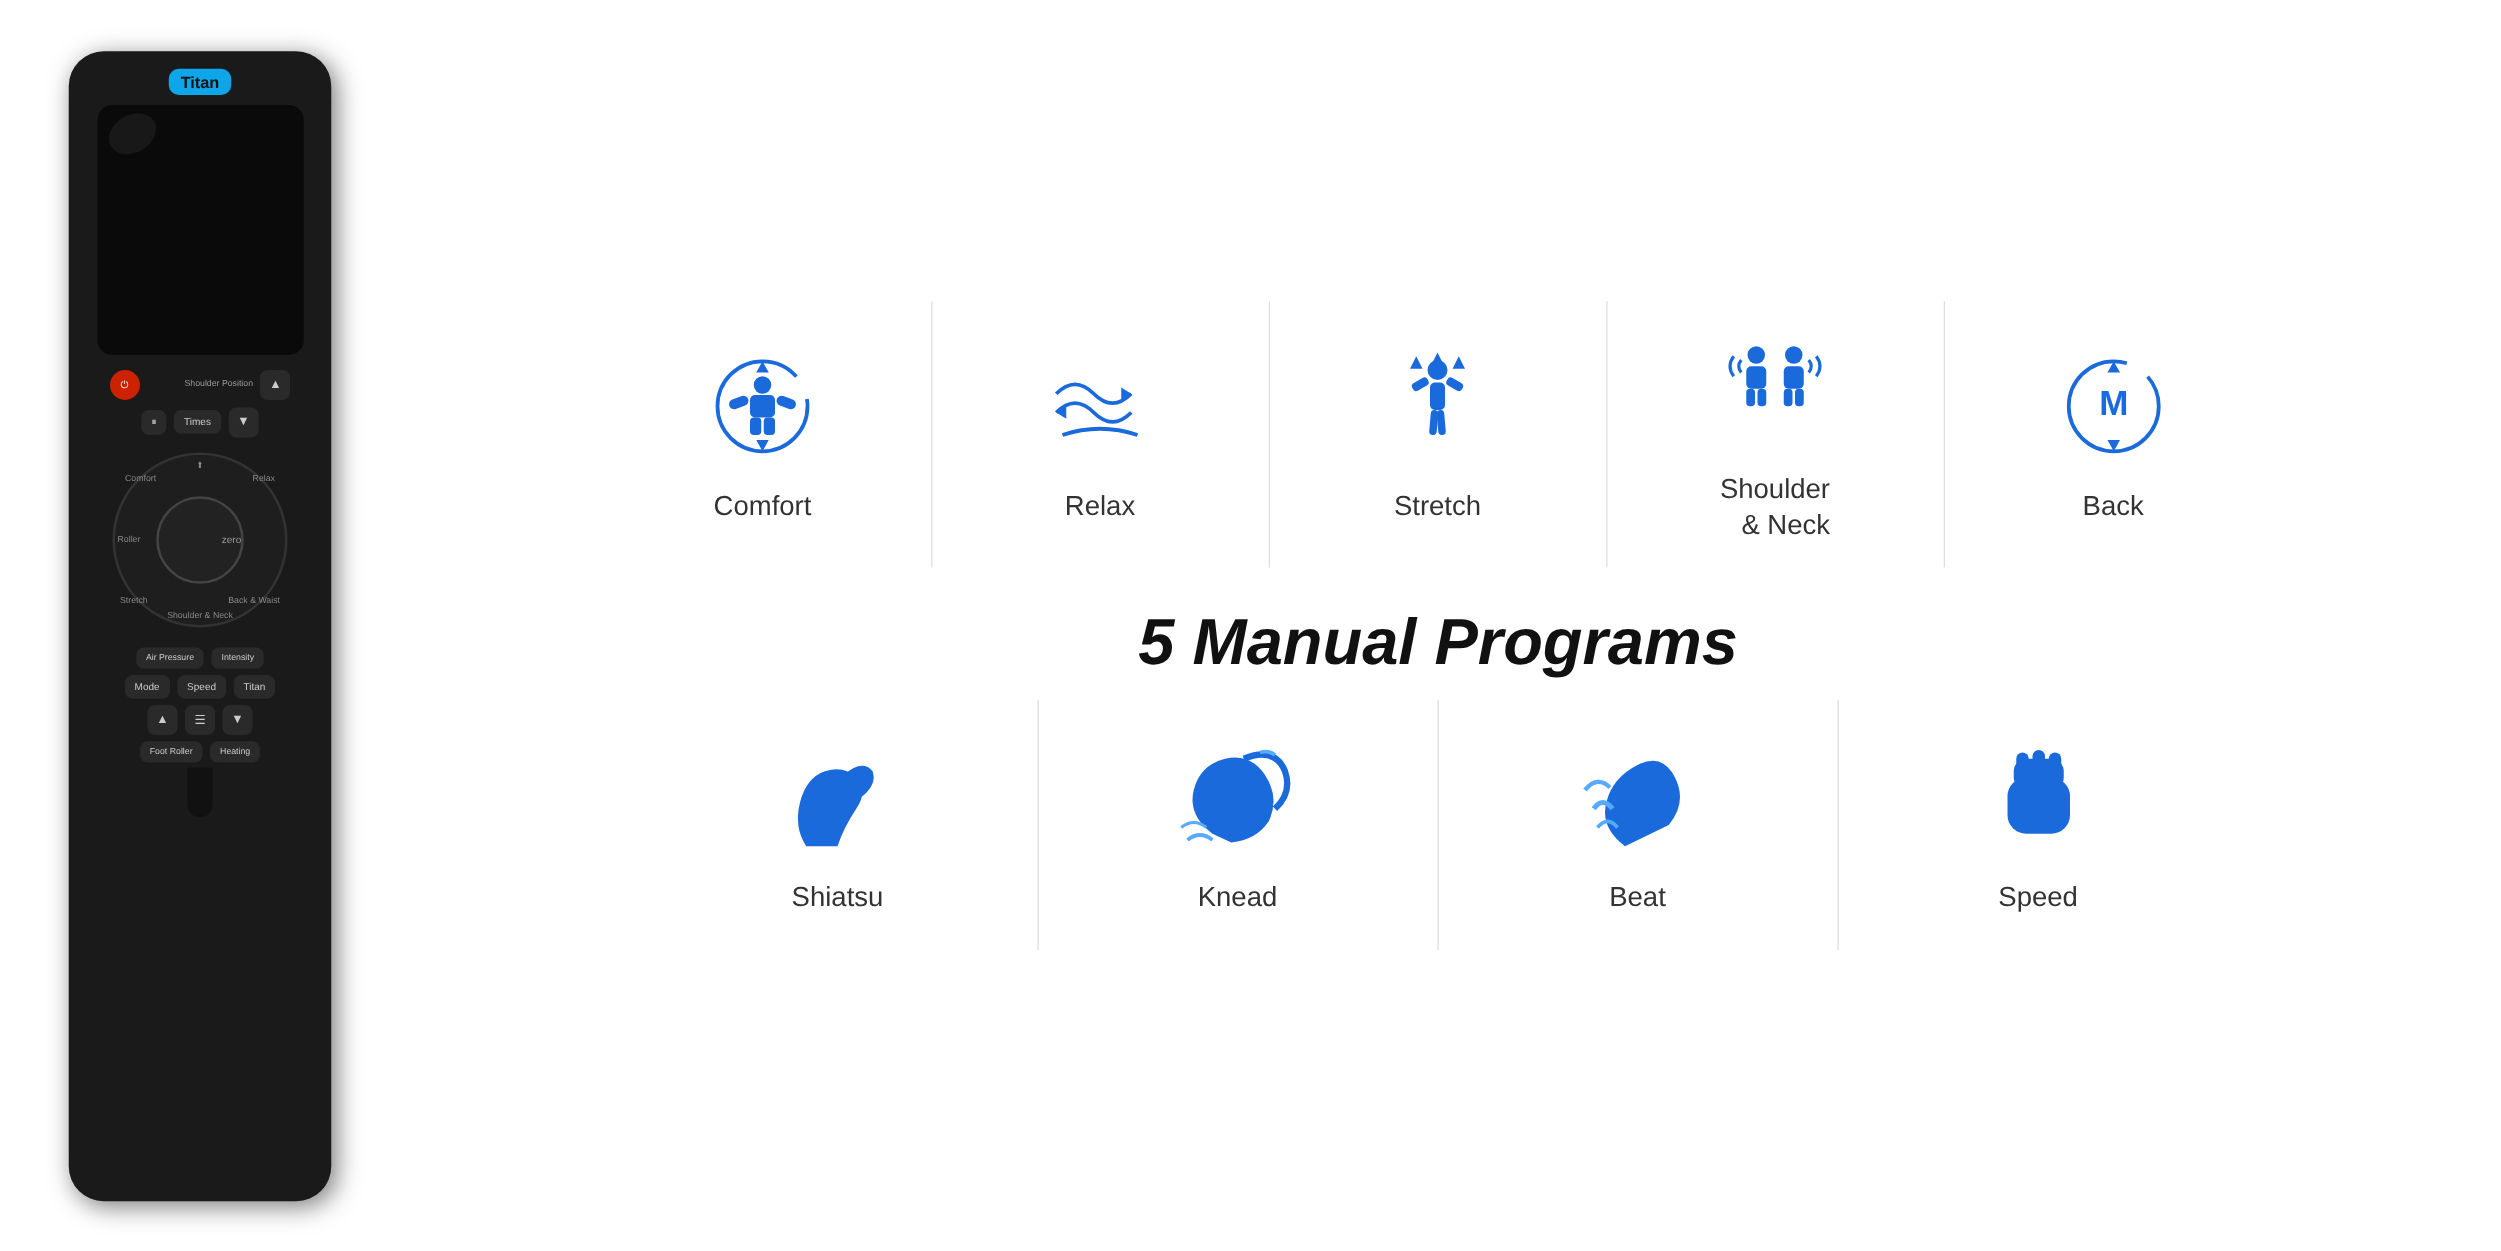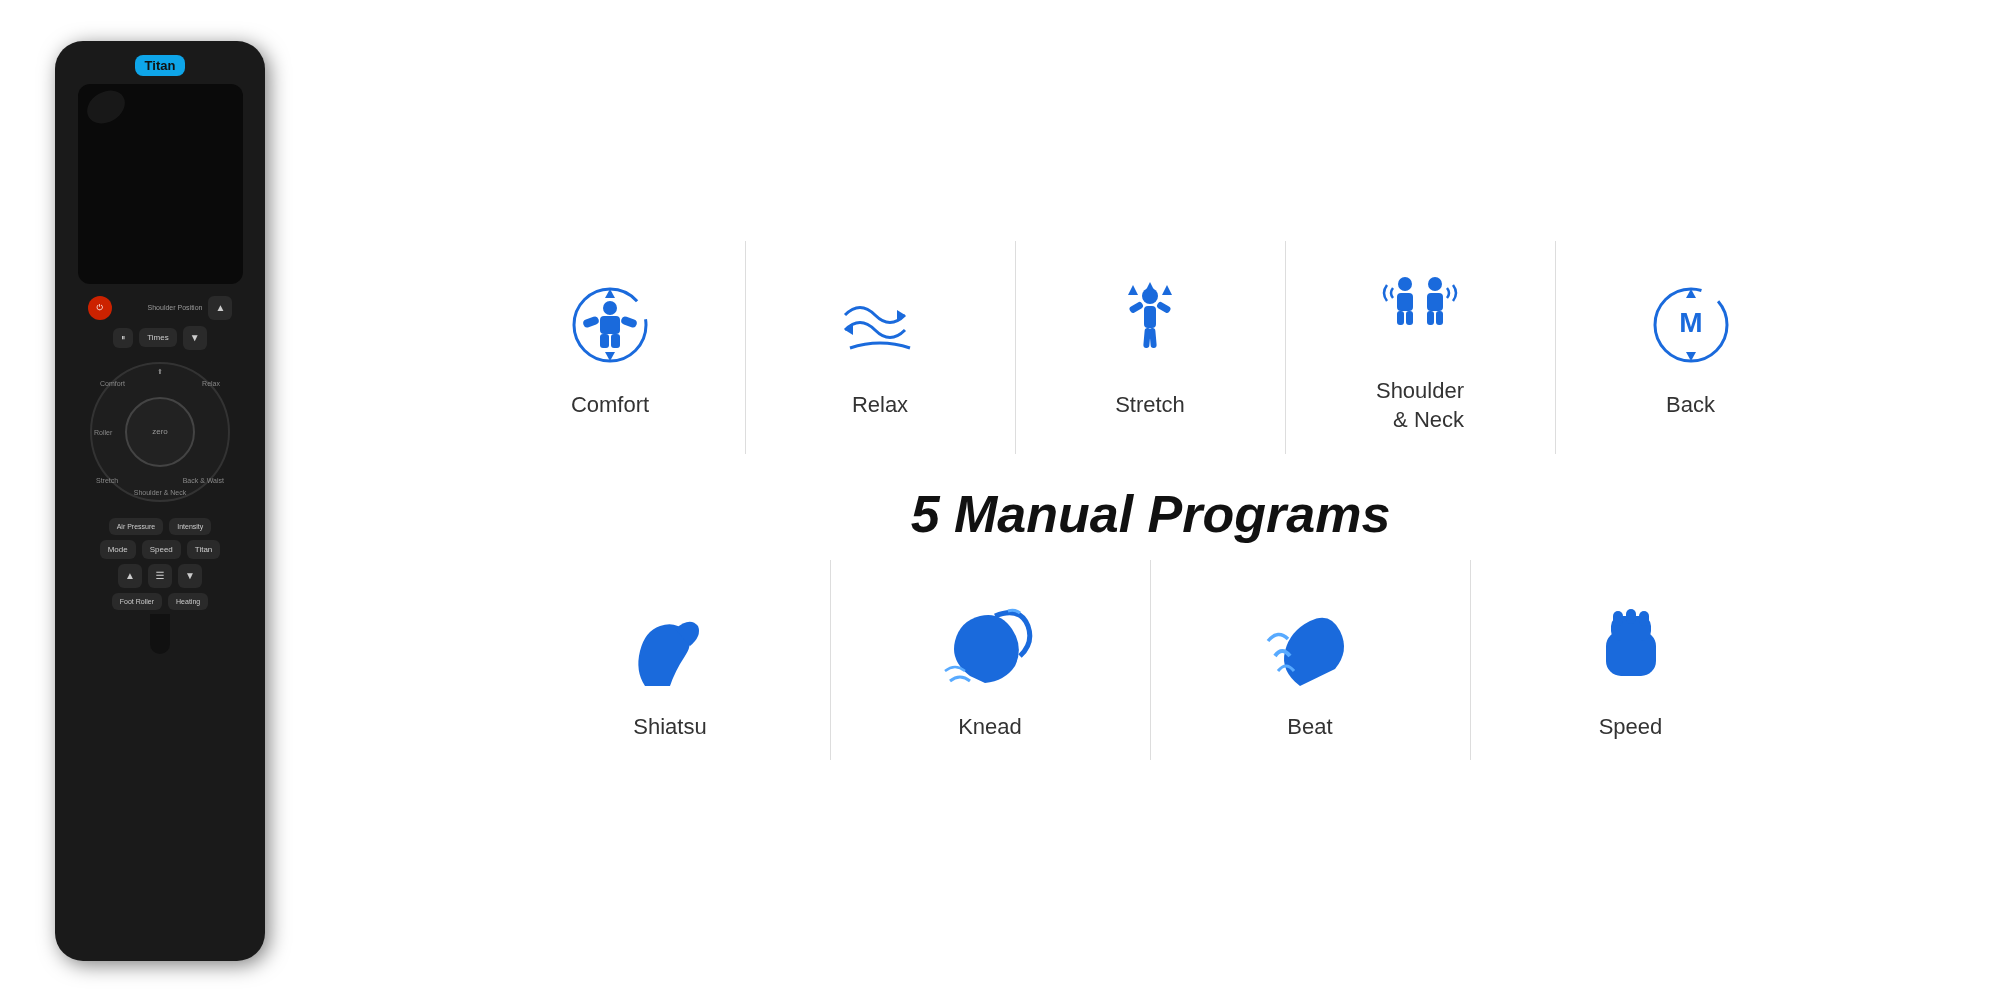--- a/index.html
+++ b/index.html
@@ -122,21 +122,21 @@
       border: 2px solid #333;
     }
     .dial-inner {
       position: absolute;
       top: 50%; left: 50%;
       transform: translate(-50%, -50%);
       width: 70px; height: 70px;
       background: #222;
       border-radius: 50%;
       border: 2px solid #444;
-      display: flex; align-items: center; justify-content: center;
+      display: flex; align-items: center; justify-content: flex-end;
       color: #aaa;
       font-size: 9px;
     }
     .dial-label {
       position: absolute;
       color: #888;
       font-size: 7px;
       white-space: nowrap;
     }
     .dial-label.top { top: 4px; left: 50%; transform: translateX(-50%); }
@@ -226,21 +226,21 @@
     .manual-grid {
       display: flex;
       gap: 0;
       justify-content: center;
     }
 
     .manual-item {
       display: flex;
       flex-direction: column;
       align-items: center;
-      justify-content: flex-end;
+      justify-content: center;
       width: 320px;
       min-height: 200px;
       border-right: 1px solid #ddd;
       padding: 20px 10px;
     }
     .manual-item:last-child { border-right: none; }
 
     .manual-icon {
       width: 110px;
       height: 100px;

